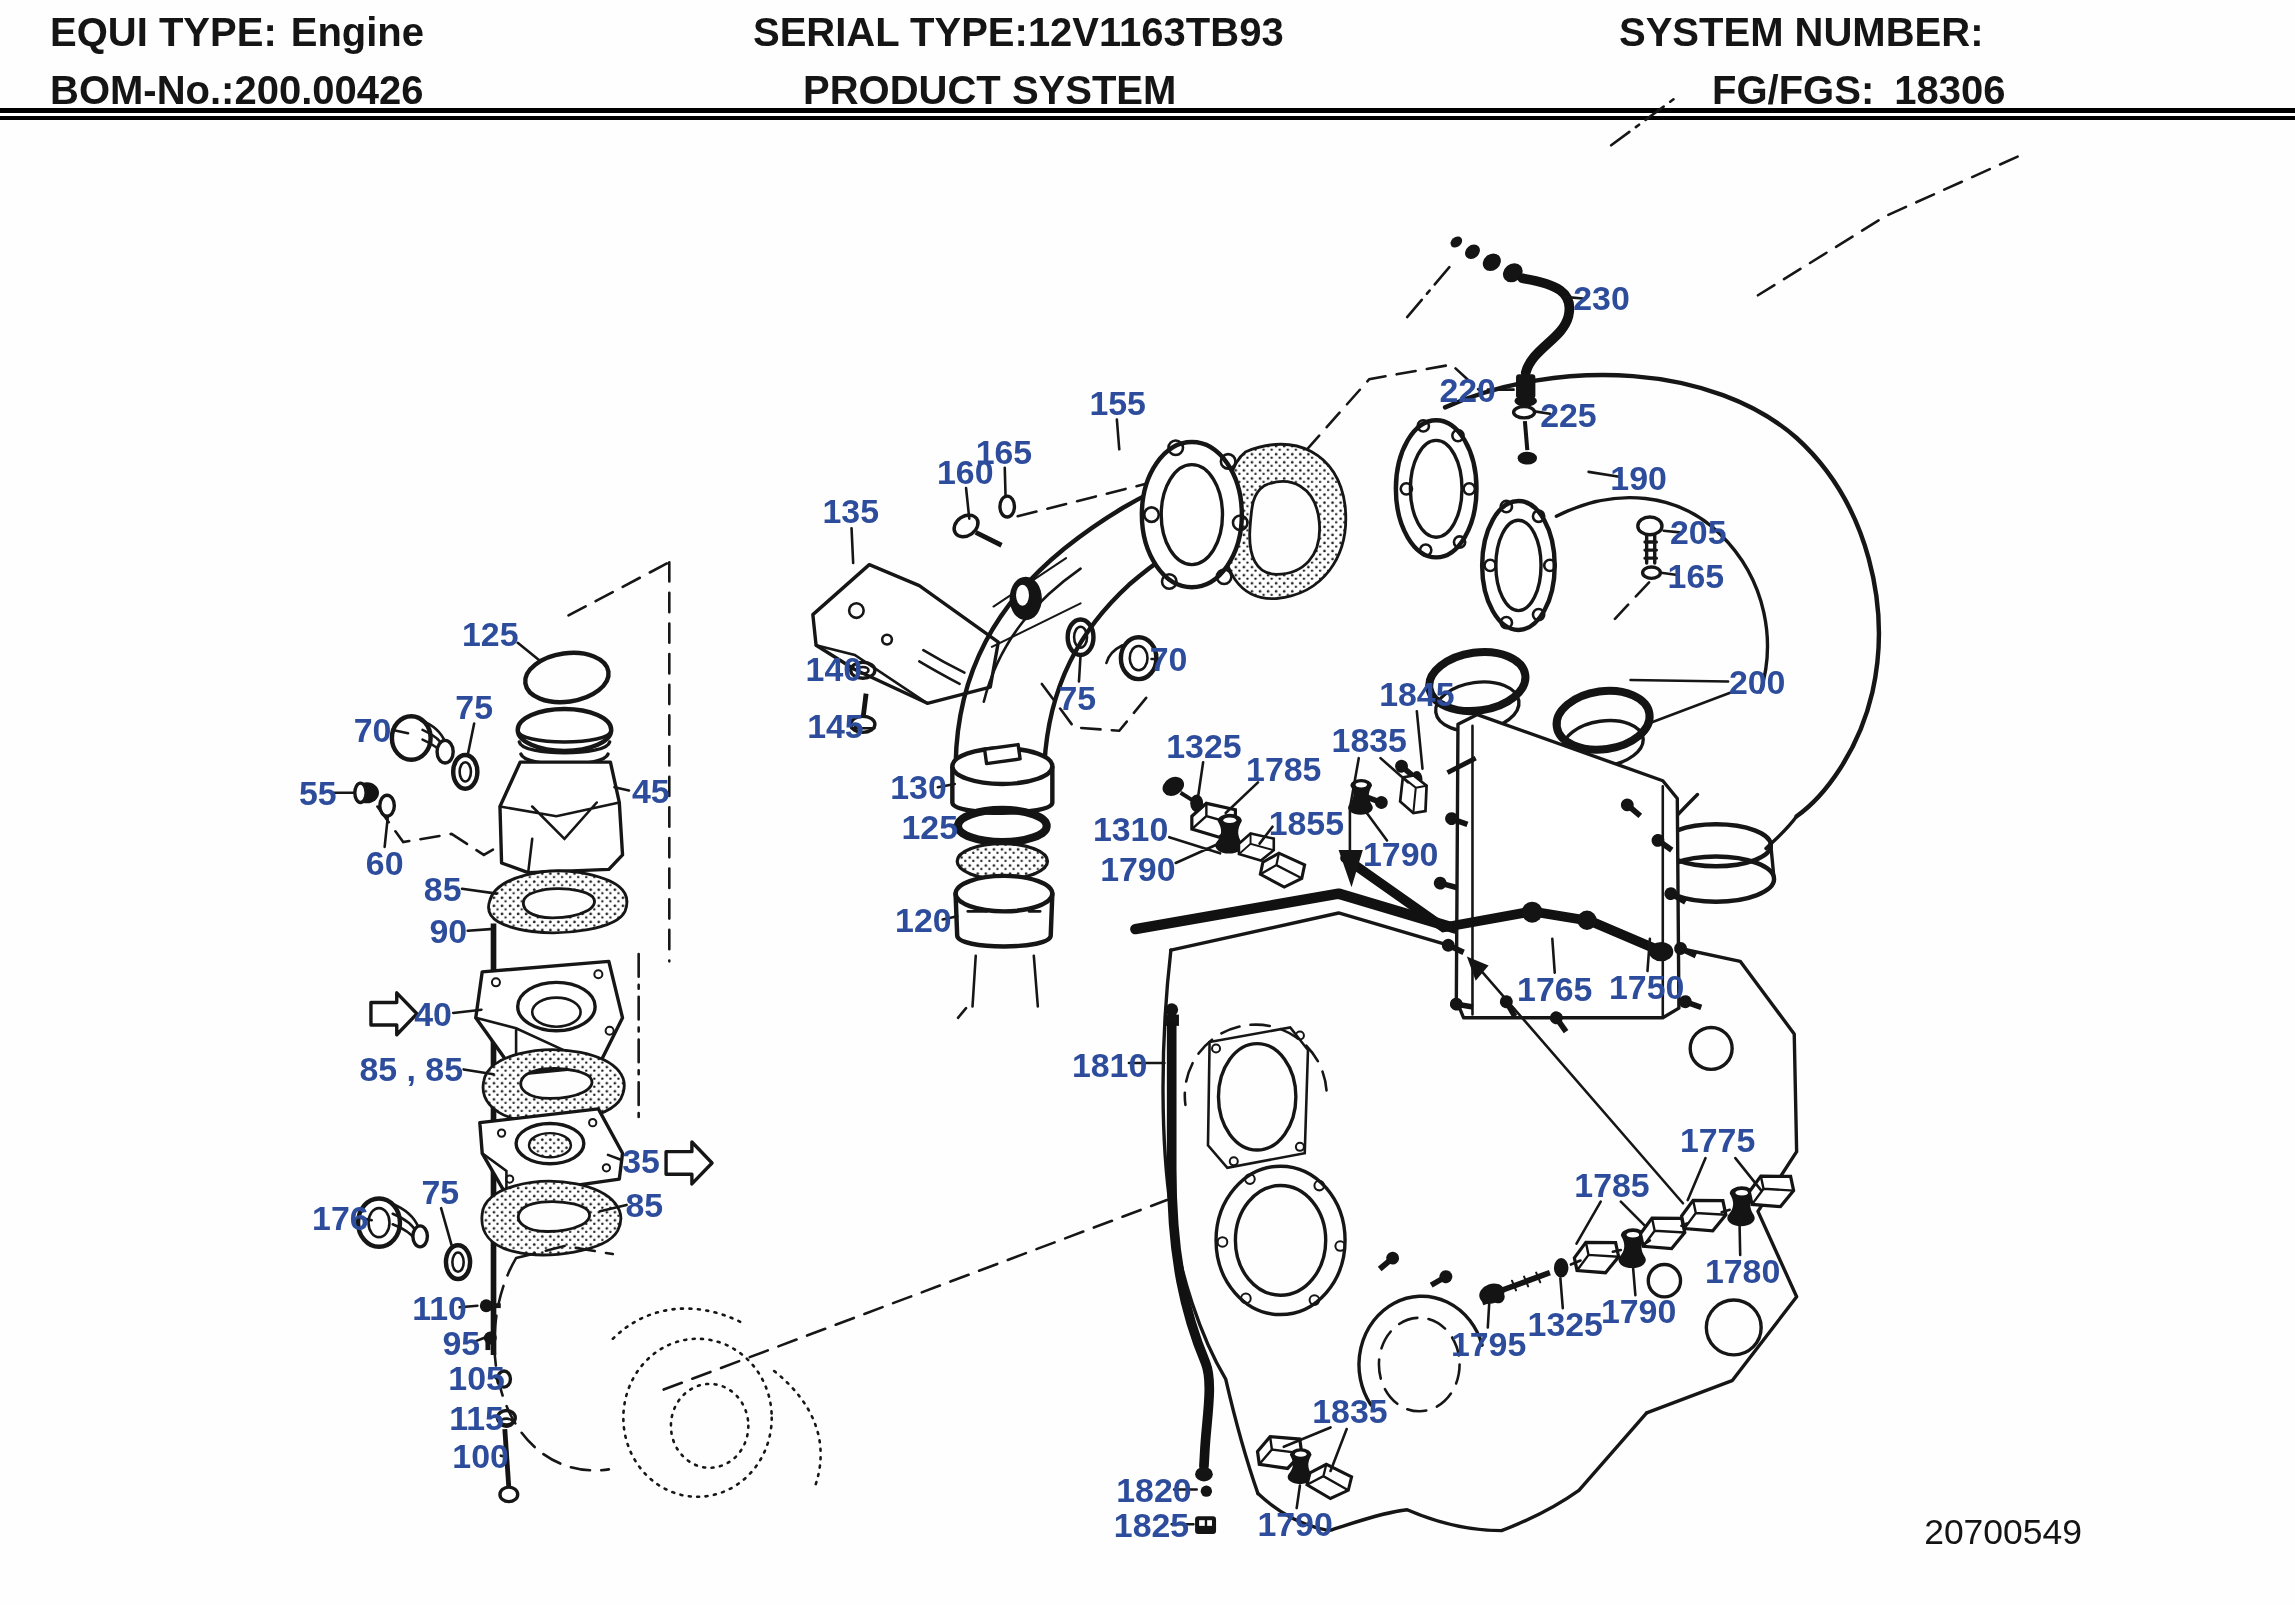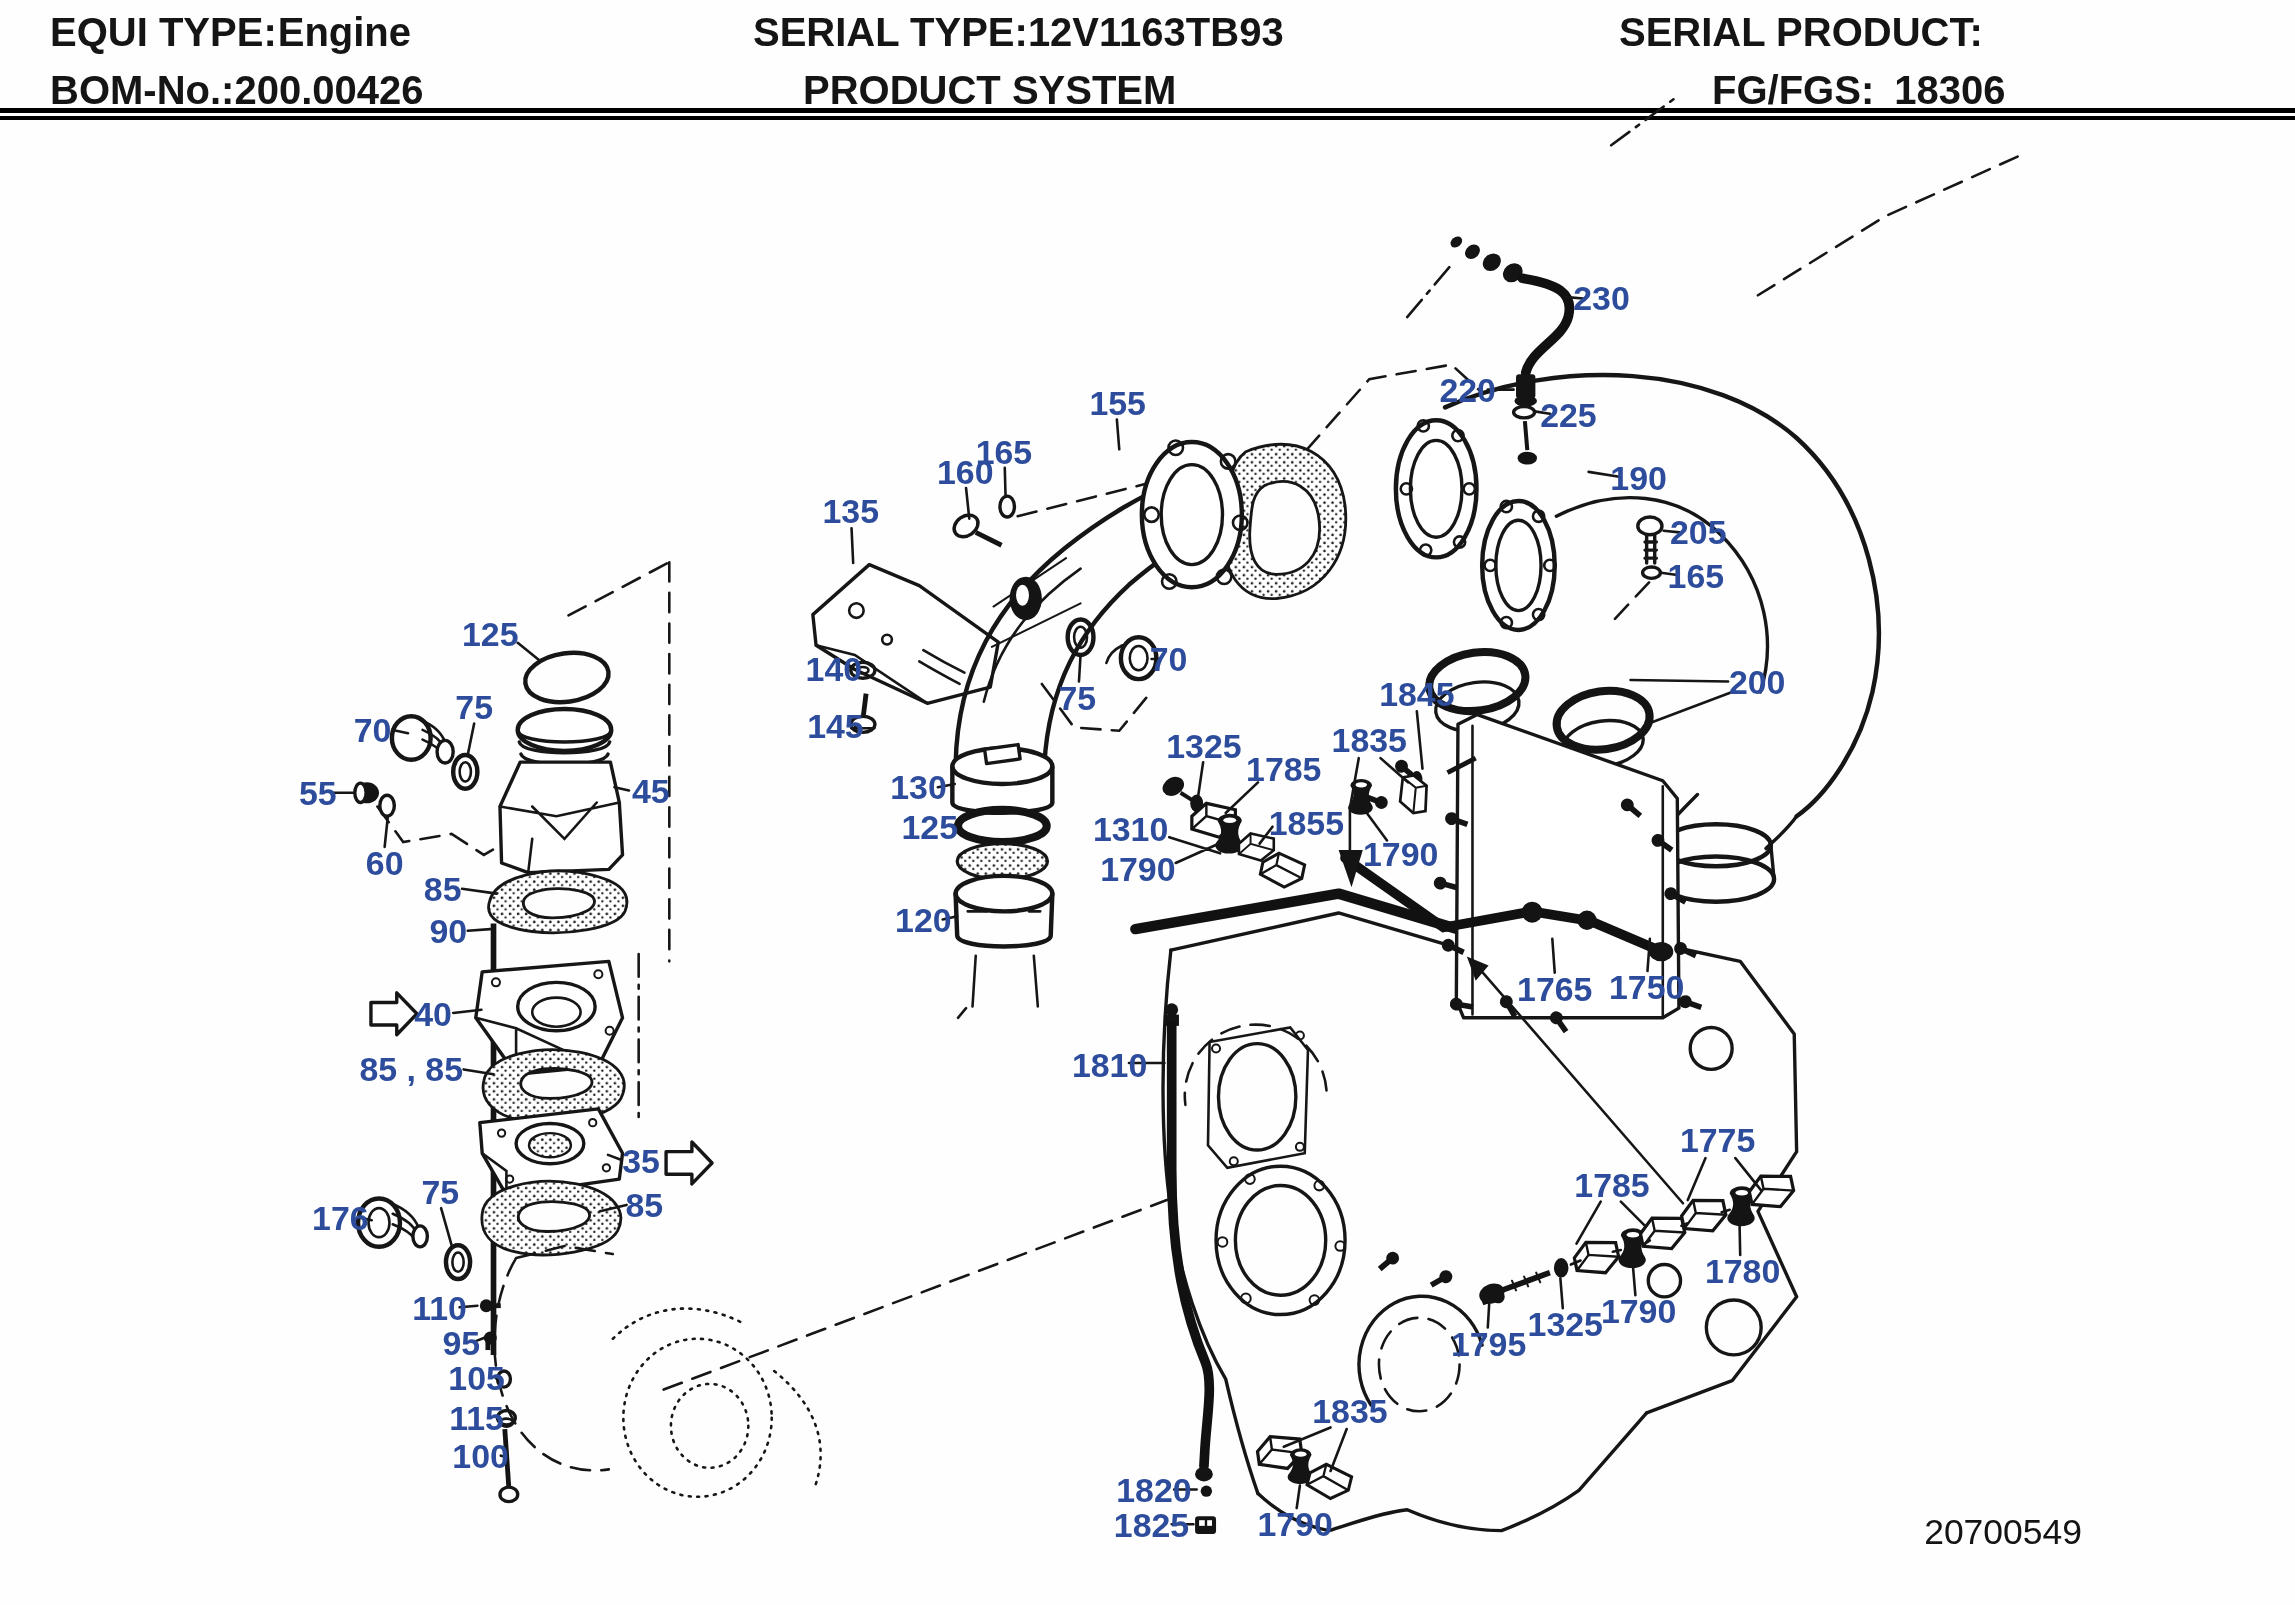--- a/index.html
+++ b/index.html
@@ -1,21 +1,21 @@
 <!DOCTYPE html>
 <html style="--callout: #2d4d9c;font-size:13px"><head>
 <meta charset="utf-8">
 <style>
   html,body{margin:0;padding:0;}
   body{
     width:2295px;height:1605px;position:relative;overflow:hidden;
     background:#fefefe;font-family:"Liberation Sans",sans-serif;color:#141414;
   }
   .hdr{position:absolute;display:flex;white-space:pre;font-weight:700;font-size:40px;color:#151515;}
-  .hdr .gap14{margin-left:1px}.hdr .gap30{}.hdr .gap35{}
+  .hdr .gap14{margin-left:14px}.hdr .gap30{}.hdr .gap35{}
   .hdr .gap25{margin-left:20px}.hdr .gap54{}
   .rule{position:absolute;left:0;width:2295px;background:#000;}
   svg{position:absolute;left:0;top:0;}
   .s2{fill:none;stroke:#161616;stroke-width:2.5;stroke-linecap:round}
   .s3{fill:none;stroke:#161616;stroke-width:3.2;stroke-linecap:round}
   .s4{fill:none;stroke:#161616;stroke-width:4.2;stroke-linecap:round;stroke-linejoin:round}
   .s5{fill:none;stroke:#161616;stroke-width:5.5;stroke-linecap:round;stroke-linejoin:round}
   .w4{fill:#fff;stroke:#161616;stroke-width:4.2;stroke-linejoin:round}
   .w5{fill:#fff;stroke:#161616;stroke-width:5.5;stroke-linejoin:round}
   .blk{fill:#141414;stroke:none}
@@ -42,21 +42,21 @@
   <span class="gap30">200.00426</span>
 </div>
 <div class="hdr" style="left:753px;top:9.7px">
   <span>SERIAL TYPE:</span>
   <span class="gap35">12V1163TB93</span>
 </div>
 <div class="hdr" style="left:803px;top:68px">
   <span>PRODUCT SYSTEM</span>
 </div>
 <div class="hdr" style="left:1619px;top:9.7px">
-  <span>SERIAL PRODUCT:</span>
+  <span>SYSTEM NUMBER:</span>
 </div>
 <div class="hdr" style="left:1712px;top:68px">
   <span>FG/FGS:</span>
   <span class="gap25">183</span>
   <span class="gap54">06</span>
 </div>
 <div class="rule" style="top:108px;height:4.8px"></div>
 <div class="rule" style="top:116px;height:4px"></div>
 
 <svg width="2295" height="1605" viewBox="0 0 2846 1990">

